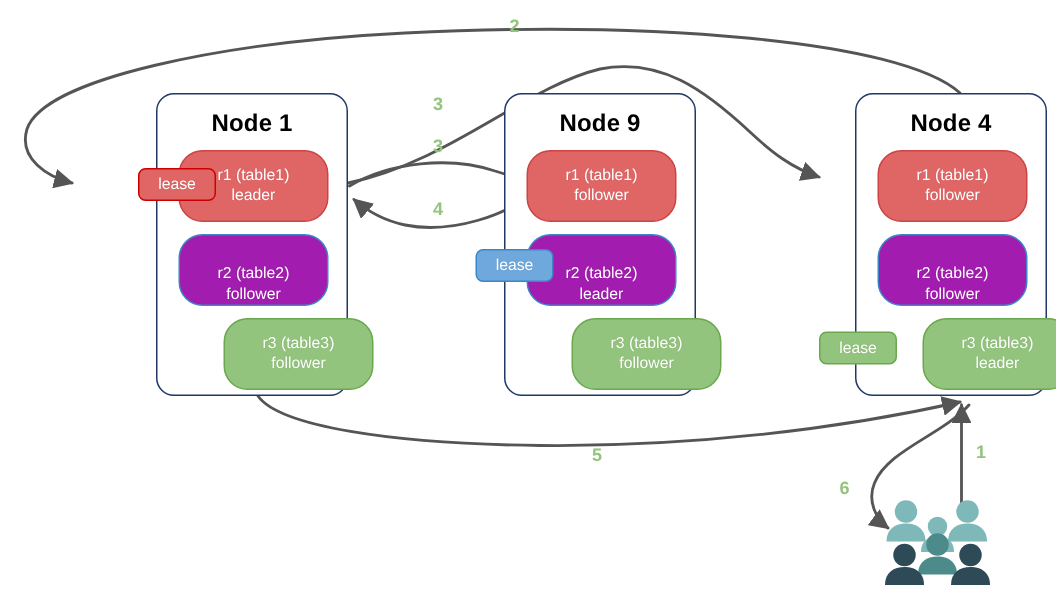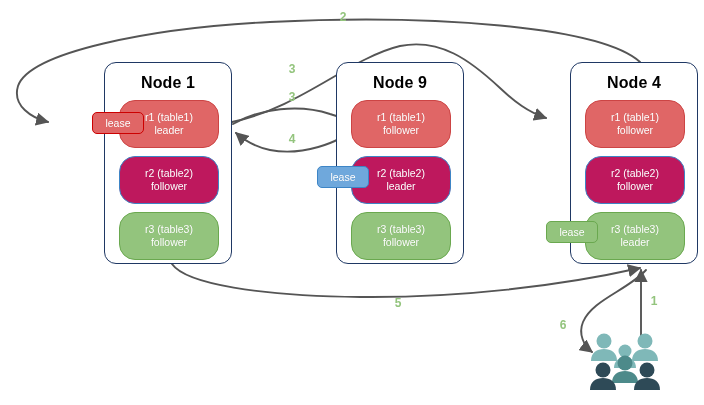--- a/index.html
+++ b/index.html
@@ -54,22 +54,22 @@
     flex-direction: column;
     align-items: center;
     justify-content: center;
     color: #ffffff;
     font-size: 10.5px;
     line-height: 13.5px;
     text-align: center;
     text-shadow: 0 0 1px rgba(0,0,0,.12);
   }
   .rep-red   { background: #e06666; border: 1.4px solid #cc4444; }
-  .rep-blue  { background: #be185d; border: 1.4px solid #3d85c6; }
-  .rep-green { background: #93c47d; border: 1.4px solid #6aa84f; }
+  .rep-blue  { background: #a21caf; border: 1.4px solid #3d85c6; justify-content: flex-end; }
+  .rep-green { background: #93c47d; border: 1.4px solid #6aa84f; margin-left: 30px; }
 
   .lease {
     position: absolute;
     box-sizing: border-box;
     border-radius: 5px;
     display: flex;
     align-items: center;
     justify-content: center;
     color: #ffffff;
     font-size: 10.5px;

